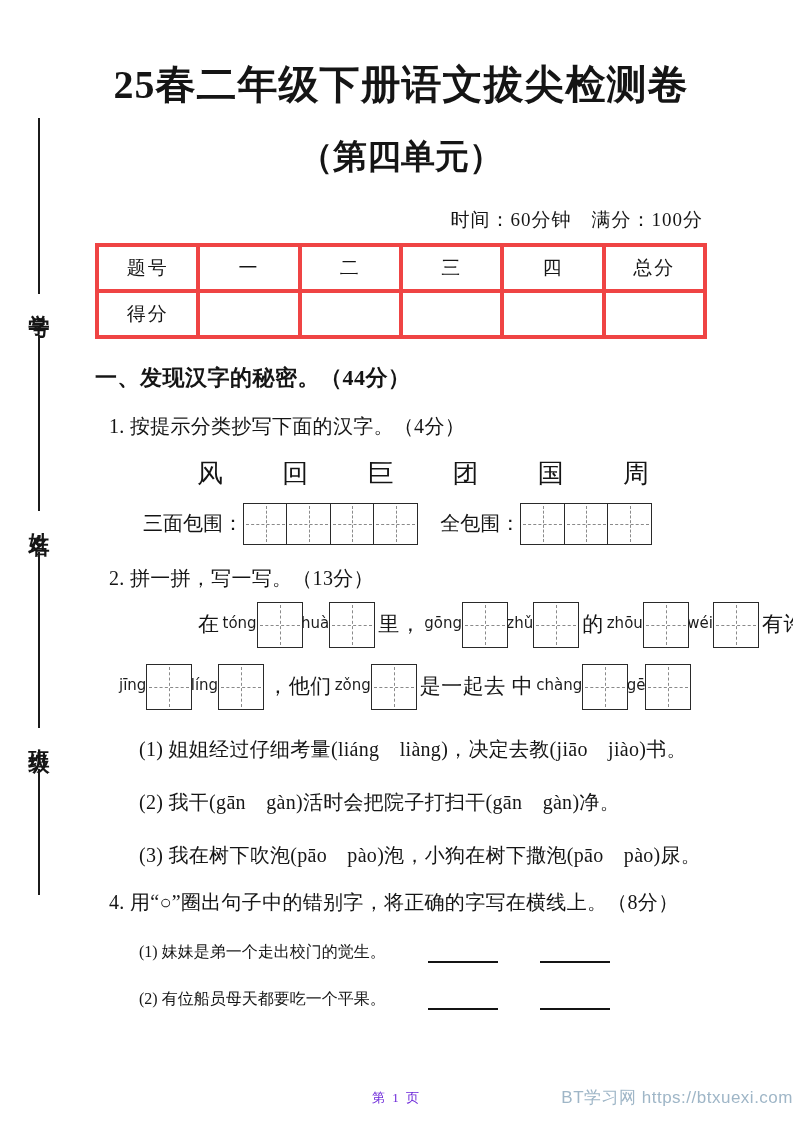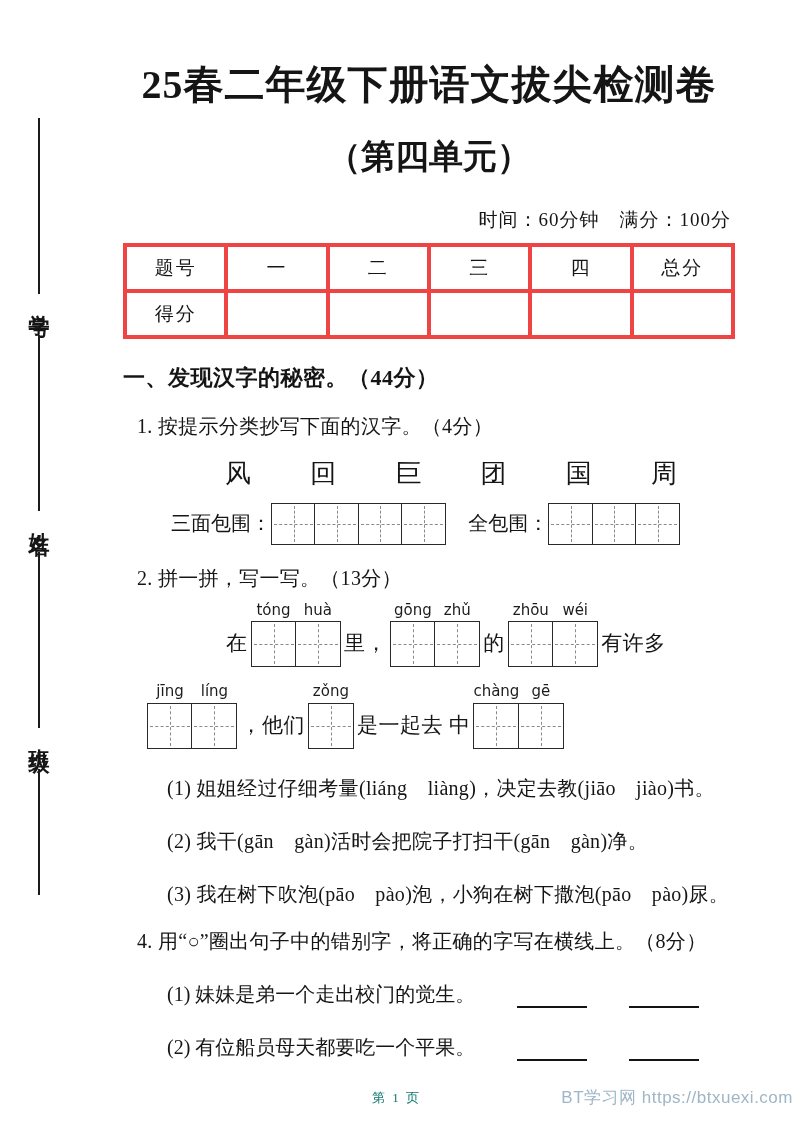--- a/index.html
+++ b/index.html
@@ -6,21 +6,21 @@
   body{width:793px;height:1122px;background:#ffffff;position:relative;overflow:hidden;
        font-family:"Liberation Serif","DejaVu Serif",serif;color:#151515;}
 
   
   .margin-col{position:absolute;left:16px;top:118px;width:46px;display:flex;flex-direction:column;align-items:center;}
   .margin-line{width:0;border-left:2px solid #1b1b1b;}
   .ml-a{height:176px;}.ml-b{height:176px;}.ml-c{height:176px;}.ml-d{height:126px;}
   .margin-label{writing-mode:vertical-rl;text-orientation:upright;font-size:21px;font-weight:bold;
                 letter-spacing:4px;margin:4px 0;white-space:nowrap;}
 
-  .content{position:absolute;left:95px;top:0;width:612px;margin-left:28px;}
+  .content{position:absolute;left:95px;top:0;width:612px;}
   .title{text-align:center;font-size:40px;font-weight:bold;margin-top:62px;line-height:1.15;letter-spacing:1px;}
   .subtitle{text-align:center;font-size:34px;font-weight:bold;line-height:1.25;}
   .meta{text-align:right;font-size:19px;margin-top:20px;padding-right:4px;letter-spacing:1px;}
 
   table.score{border-collapse:collapse;width:100%;margin-top:10px;table-layout:fixed;}
   table.score td{border:4px solid #ef4444;height:40px;text-align:center;font-size:19px;letter-spacing:2px;}
 
   .sec-heading{font-size:22px;font-weight:bold;margin-top:24px;letter-spacing:0.5px;}
   .stem{font-size:20px;margin-top:20px;padding-left:14px;letter-spacing:0.3px;}
 
@@ -33,32 +33,32 @@
   .tian-cell{display:inline-block;width:43px;height:40px;border:1.6px solid #2a2a2a;position:relative;background:#fff;}
   .tian-row .tian-cell + .tian-cell{margin-left:-1.6px;}
   .tian-cell::before{content:"";position:absolute;left:50%;top:2px;bottom:2px;border-left:1px dashed #8a8a8a;}
   .tian-cell::after{content:"";position:absolute;top:50%;left:2px;right:2px;border-top:1px dashed #8a8a8a;}
 
   .q2-line{display:flex;align-items:flex-end;font-size:21px;}
   .q2-line.line1{padding-left:100px;margin-top:10px;}
   .q2-line.line2{padding-left:24px;margin-top:16px;}
   .q2-text{padding:0 3px 10px 3px;white-space:pre;letter-spacing:0.5px;}
   .pin-group{display:inline-flex;}
-  .pin-cell{display:inline-flex;flex-direction:column;align-items:center;}
+  .pin-cell{display:inline-flex;flex-direction:row;align-items:center;}
   .pin-cell + .pin-cell{margin-left:-1.6px;}
   .pin-cell .tian-cell{width:44px;height:44px;}
   .pinyin{font-family:"DejaVu Sans","Liberation Sans",sans-serif;font-size:15px;line-height:1.1;margin-bottom:3px;color:#1c1c1c;}
 
   .sub-item{font-size:20px;margin-top:26px;padding-left:44px;letter-spacing:0.3px;}
-  .q4-row{display:flex;align-items:flex-end;margin-top:26px;padding-left:44px;font-size:20px;}
+  .q4-row{display:flex;align-items:flex-end;margin-top:26px;padding-left:44px;font-size:16px;}
   .blank{width:70px;border-bottom:2px solid #141414;margin-left:42px;height:6px;}
 
   .footer{position:absolute;left:0;bottom:14px;width:100%;text-align:right;height:22px;}
   .watermark{color:#9fb6c7;font-size:17px;font-family:"Liberation Sans","DejaVu Sans",sans-serif;letter-spacing:0.5px;}
-  .pageno{position:absolute;left:50%;top:3px;transform:translateX(-50%);font-size:13px;color:#0f766e;letter-spacing:2px;}
+  .pageno{position:absolute;left:50%;top:3px;transform:translateX(-50%);font-size:13px;color:#6d28d9;letter-spacing:2px;}
 </style>
 </head>
 <body>
 
 <div class="margin-col">
   <span class="margin-line ml-a"></span>
   <span class="margin-label">学号：</span>
   <span class="margin-line ml-b"></span>
   <span class="margin-label">姓名：</span>
   <span class="margin-line ml-c"></span>

